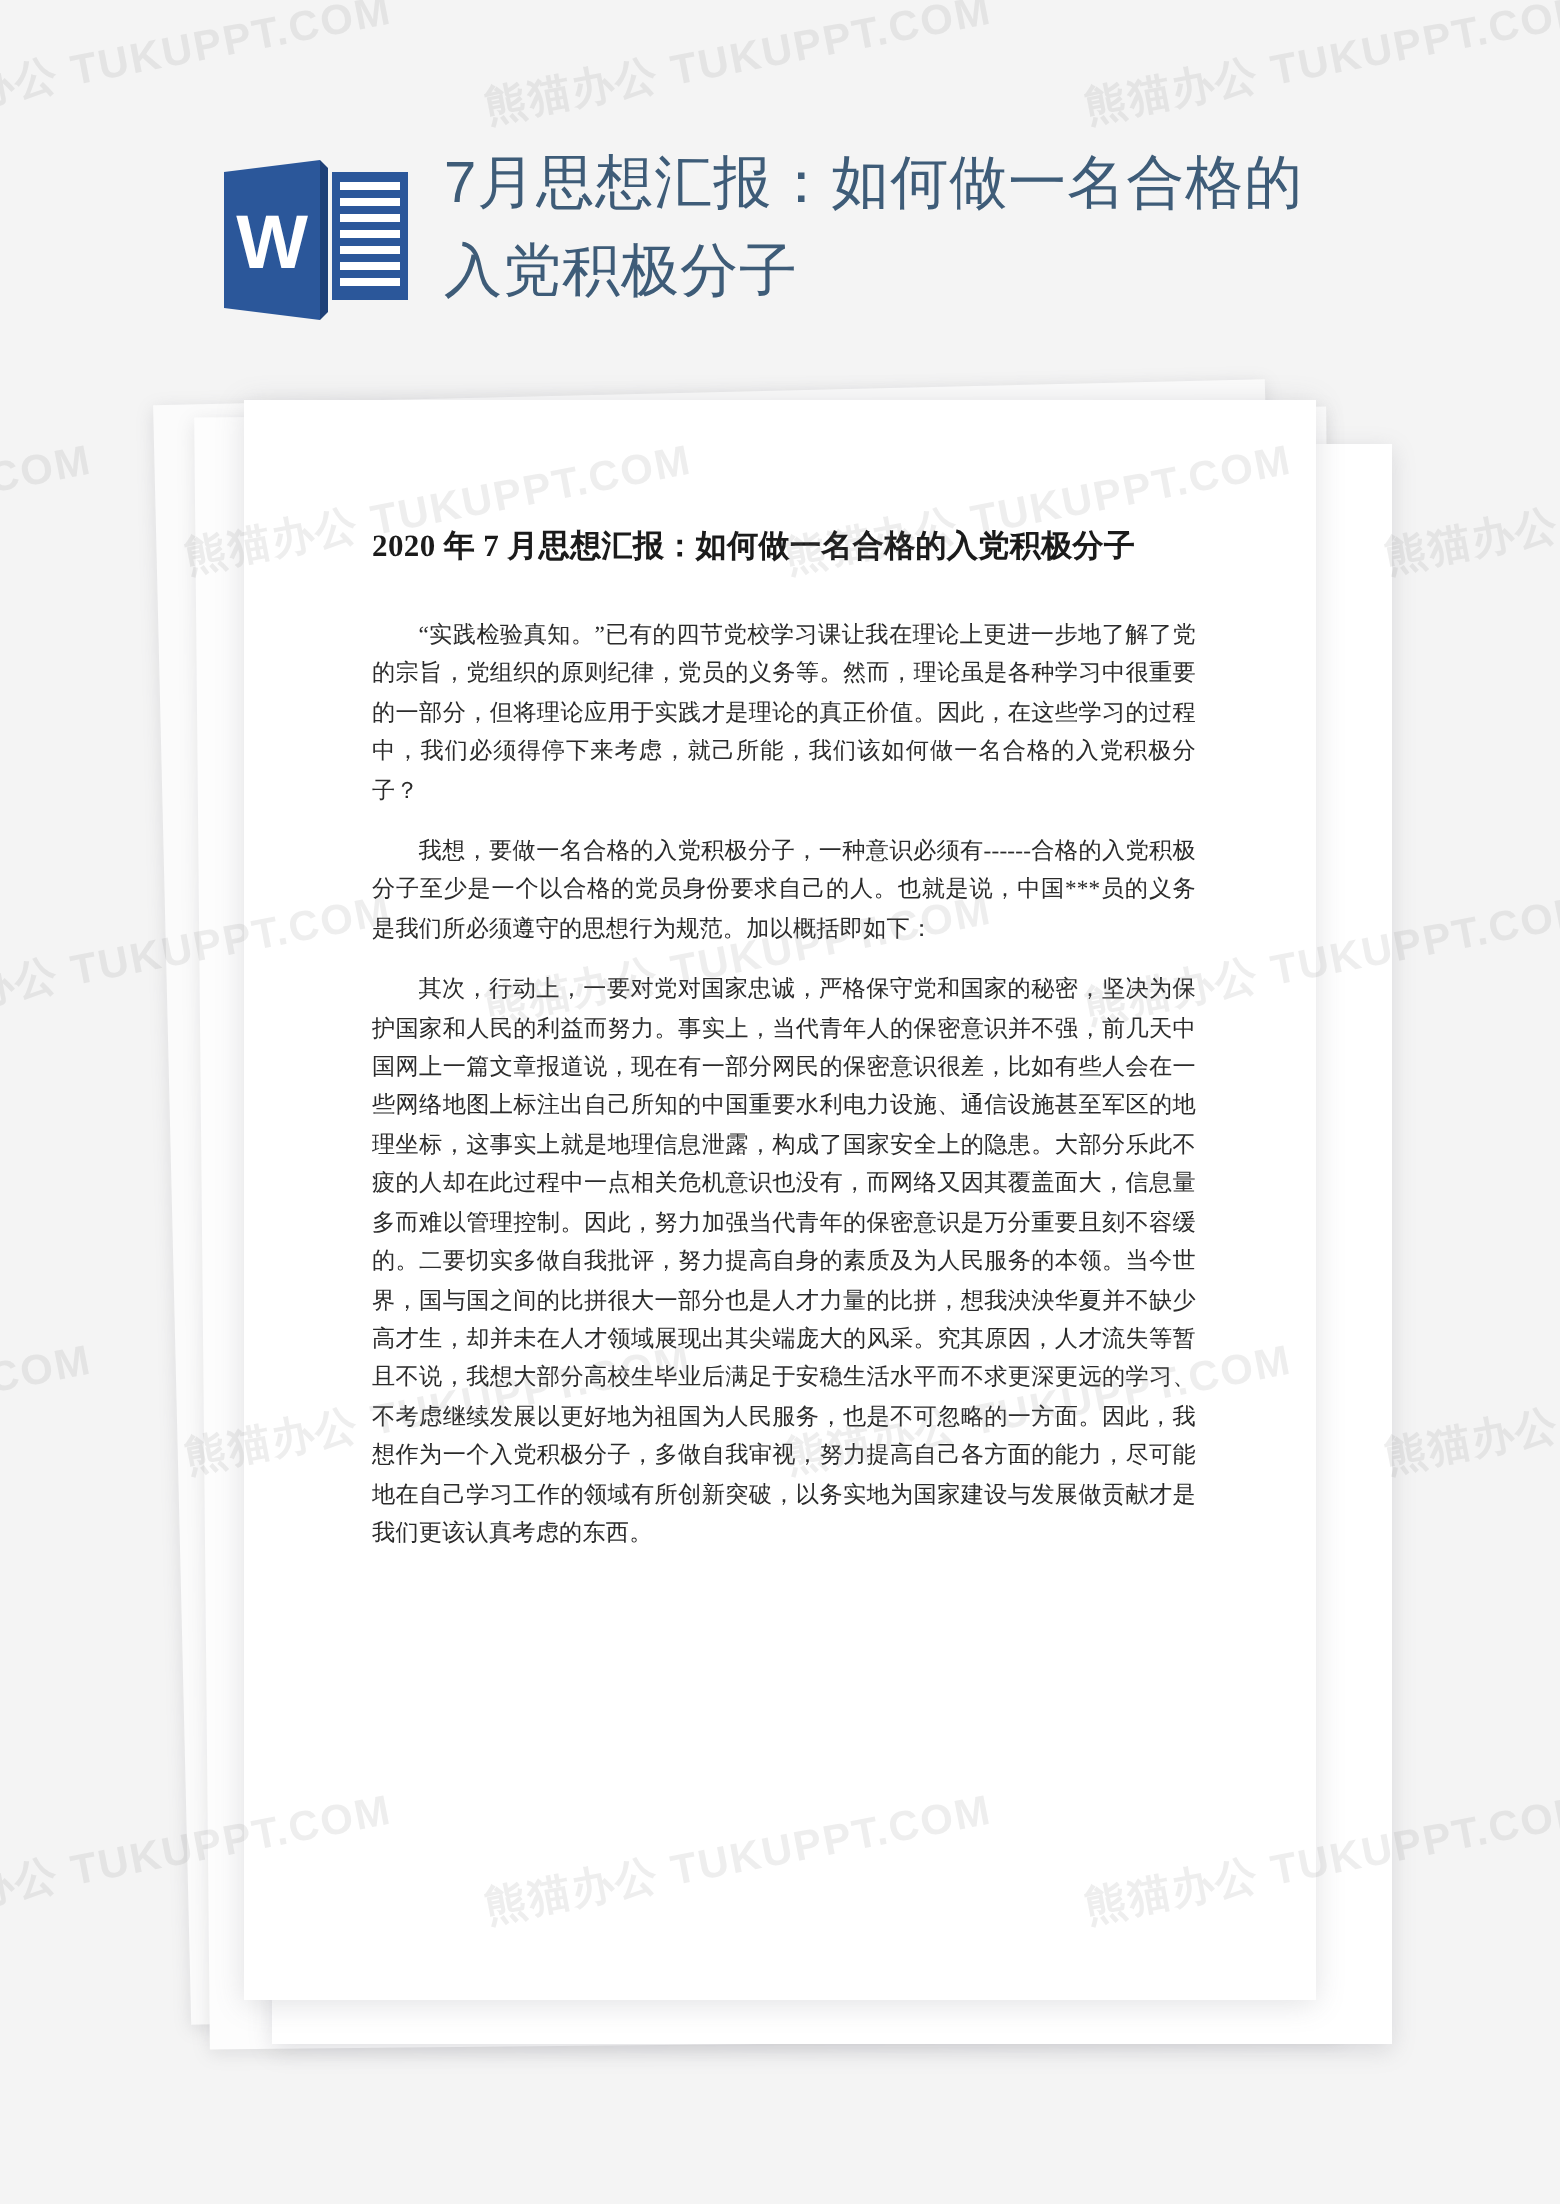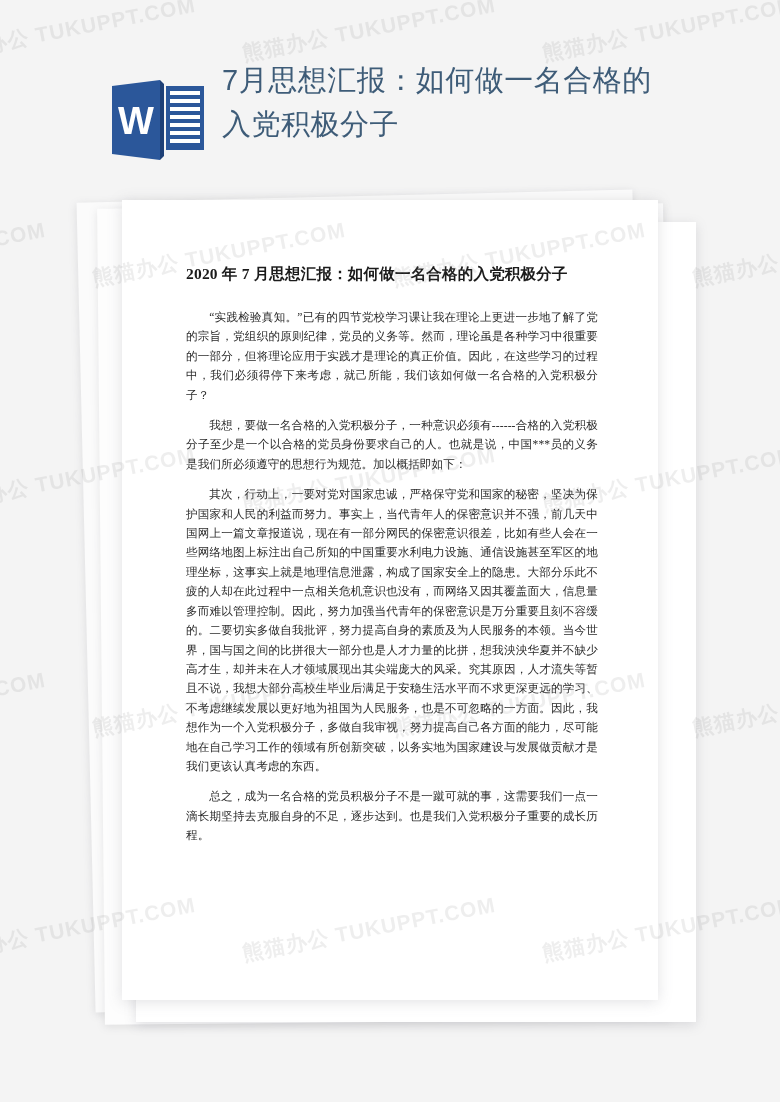--- a/index.html
+++ b/index.html
@@ -50,21 +50,21 @@
     left: 108px;
     top: 78px;
     width: 100px;
     height: 84px;
   }
   #doc-icon svg { display: block; }
 
   #header-title {
     position: absolute;
     left: 222px;
-    top: 58px;
+    top: 70px;
     width: 440px;
     font-family: "Liberation Sans", "DejaVu Sans", sans-serif;
     font-size: 29px;
     line-height: 44px;
     color: #3e5c78;
     font-weight: 400;
     letter-spacing: 0.5px;
   }
 
   
@@ -156,21 +156,20 @@
   <div class="sheet" id="sheet-back-2"></div>
   <div class="sheet" id="sheet-back-1"></div>
   <div class="sheet" id="sheet-under"></div>
 
   <div class="sheet" id="sheet-front">
     <div id="doc-body">
       <h1 id="doc-title">2020 年 7 月思想汇报：如何做一名合格的入党积极分子</h1>
       <p class="para indent">“实践检验真知。”已有的四节党校学习课让我在理论上更进一步地了解了党的宗旨，党组织的原则纪律，党员的义务等。然而，理论虽是各种学习中很重要的一部分，但将理论应用于实践才是理论的真正价值。因此，在这些学习的过程中，我们必须得停下来考虑，就己所能，我们该如何做一名合格的入党积极分子？</p>
       <p class="para indent">我想，要做一名合格的入党积极分子，一种意识必须有------合格的入党积极分子至少是一个以合格的党员身份要求自己的人。也就是说，中国***员的义务是我们所必须遵守的思想行为规范。加以概括即如下：</p>
       <p class="para indent">其次，行动上，一要对党对国家忠诚，严格保守党和国家的秘密，坚决为保护国家和人民的利益而努力。事实上，当代青年人的保密意识并不强，前几天中国网上一篇文章报道说，现在有一部分网民的保密意识很差，比如有些人会在一些网络地图上标注出自己所知的中国重要水利电力设施、通信设施甚至军区的地理坐标，这事实上就是地理信息泄露，构成了国家安全上的隐患。大部分乐此不疲的人却在此过程中一点相关危机意识也没有，而网络又因其覆盖面大，信息量多而难以管理控制。因此，努力加强当代青年的保密意识是万分重要且刻不容缓的。二要切实多做自我批评，努力提高自身的素质及为人民服务的本领。当今世界，国与国之间的比拼很大一部分也是人才力量的比拼，想我泱泱华夏并不缺少高才生，却并未在人才领域展现出其尖端庞大的风采。究其原因，人才流失等暂且不说，我想大部分高校生毕业后满足于安稳生活水平而不求更深更远的学习、不考虑继续发展以更好地为祖国为人民服务，也是不可忽略的一方面。因此，我想作为一个入党积极分子，多做自我审视，努力提高自己各方面的能力，尽可能地在自己学习工作的领域有所创新突破，以务实地为国家建设与发展做贡献才是我们更该认真考虑的东西。</p>
-      <p class="para indent">总之，成为一名合格的党员积极分子不是一蹴可就的事，这需要我们一点一滴长期坚持去克服自身的不足，逐步达到。也是我们入党积极分子重要的成长历程。</p>
     </div>
   </div>
 </div>
 
 <div id="header">
   <div id="doc-icon">
     <svg width="100" height="84" viewBox="0 0 100 84" xmlns="http://www.w3.org/2000/svg">
 
       <path d="M4 8 L52 2 L52 82 L4 76 Z" fill="#2b579a"></path>
       <path d="M52 2 L52 82 L56 78 L56 6 Z" fill="#1e4077"></path>

